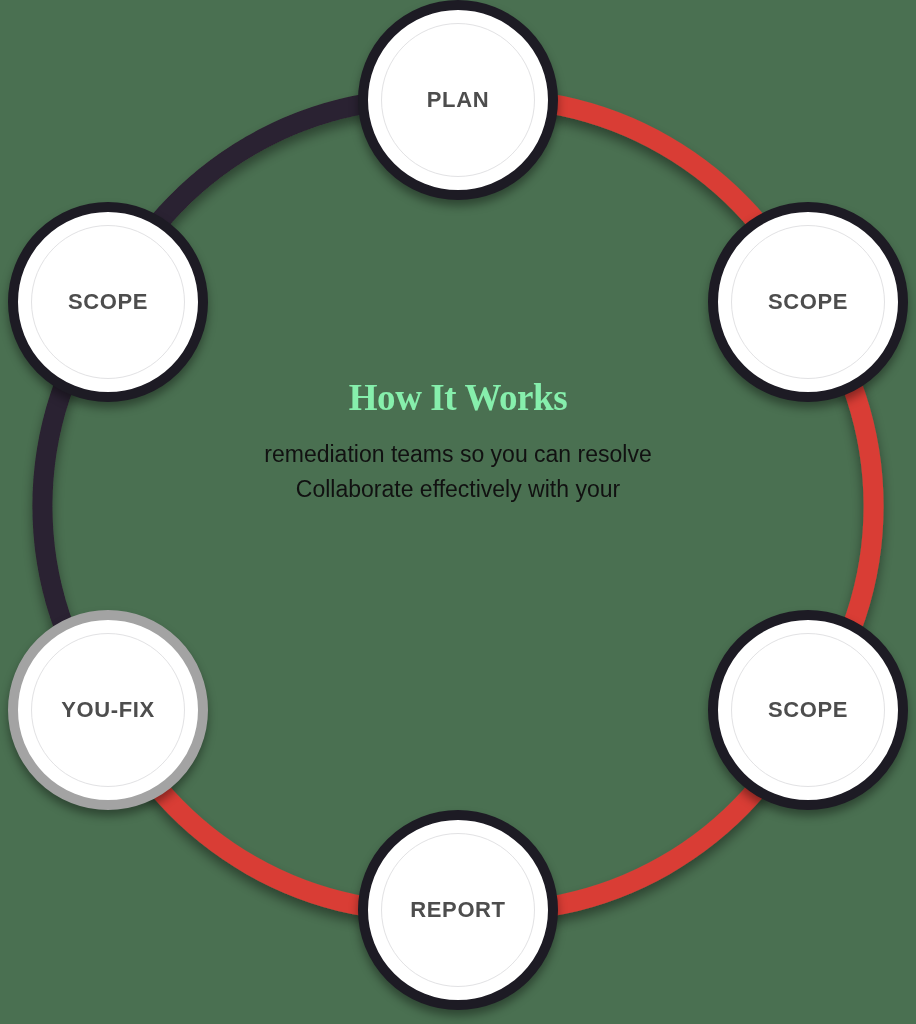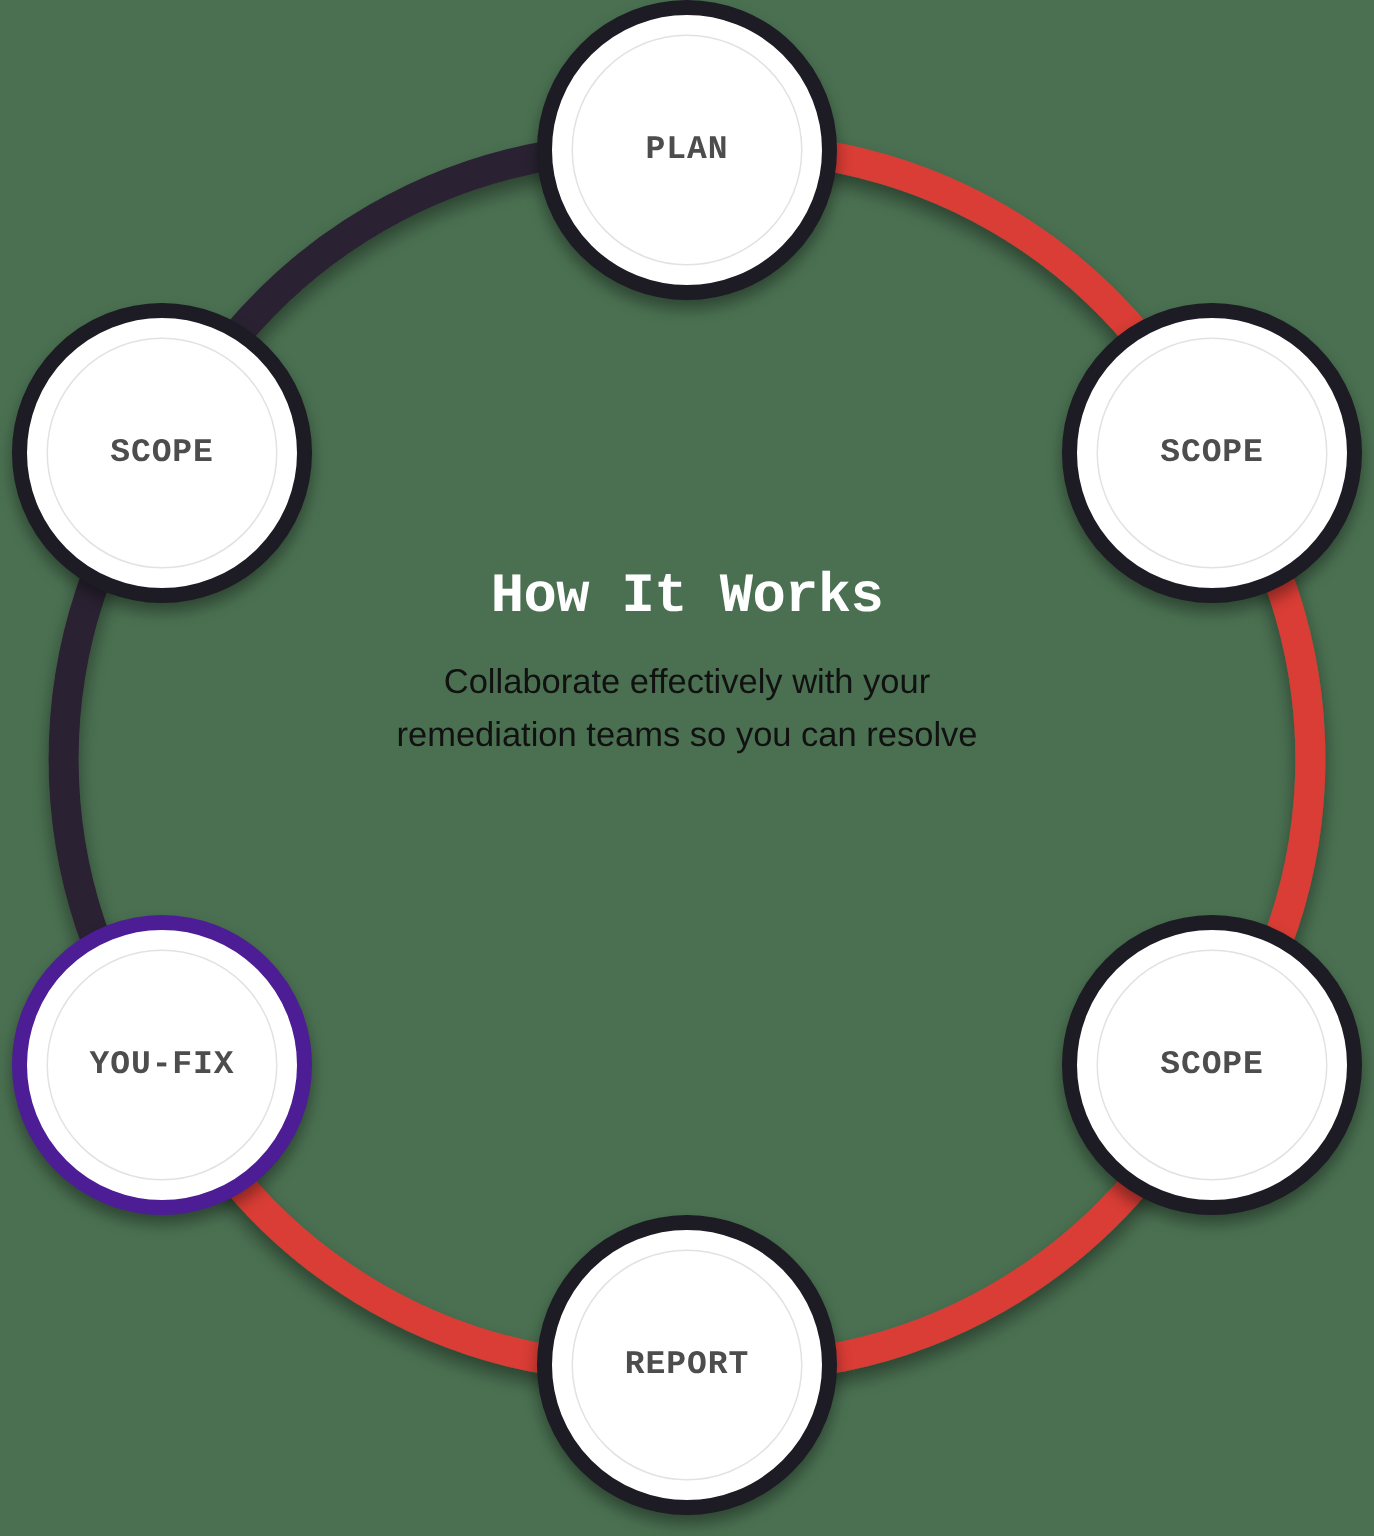--- a/index.html
+++ b/index.html
@@ -34,21 +34,21 @@
     box-sizing: border-box;
     display: flex;
     align-items: center;
     justify-content: center;
   }
   .node-dark {
     border: 10px solid #1d1b24;
     box-shadow: 0 6px 10px rgba(0,0,0,0.38);
   }
   .node-red {
-    border: 10px solid #4c1d95;
+    border: 10px solid #a3a3a3;
     box-shadow: 0 6px 10px rgba(0,0,0,0.38);
   }
   .node-inner-ring {
     position: absolute;
     left: 50%;
     top: 50%;
     transform: translate(-50%, -50%);
     width: 152px;
     height: 152px;
     border-radius: 50%;
@@ -57,47 +57,47 @@
   }
   .node-label {
     position: relative;
     z-index: 2;
     color: #4d4d4d;
     font-size: 22px;
     font-weight: bold;
     letter-spacing: 0.6px;
     line-height: 1;
     white-space: nowrap;
-    font-family: Liberation Mono, monospace;
+    font-family: Liberation Sans, sans-serif;
   }
   
   #node-plan    { left: 358px; top: 0px;   }
   #node-scope   { left: 708px; top: 202px; text-align: center; }
   #node-test    { left: 708px; top: 610px; }
   #node-report  { left: 358px; top: 810px; }
   #node-youfix  { left: 8px;   top: 610px; }
   #node-retest  { left: 8px;   top: 202px; }
 
   #center-block {
     position: absolute;
     left: 158px;
     top: 378px;
     width: 600px;
     text-align: center;
     z-index: 3;
     pointer-events: none;
   }
   #center-title {
     margin: 0;
-    color: #ffffff;
+    color: #86efac;
     font-size: 37px;
     font-weight: bold;
     letter-spacing: -0.4px;
     line-height: 1.1;
-    font-family: Liberation Mono, monospace;
+    font-family: Liberation Serif, serif;
   }
   #center-subtitle {
     margin: 18px 0 0 0;
     color: #111111;
     font-size: 23px;
     font-weight: normal;
     line-height: 1.52;
     font-family: "Liberation Sans", sans-serif;
   }
   #center-subtitle .sub-line {
@@ -153,18 +153,18 @@
   </div>
 
   <div class="node node-dark" id="node-retest">
     <span class="node-inner-ring"></span>
     <span class="node-label">SCOPE</span>
   </div>
 
   <div id="center-block">
     <h1 id="center-title">How It Works</h1>
     <p id="center-subtitle">
+      <span class="sub-line">remediation teams so you can resolve</span>
       <span class="sub-line">Collaborate effectively with your</span>
-      <span class="sub-line">remediation teams so you can resolve</span>
     </p>
   </div>
 
 </div>
 
 </body></html>

